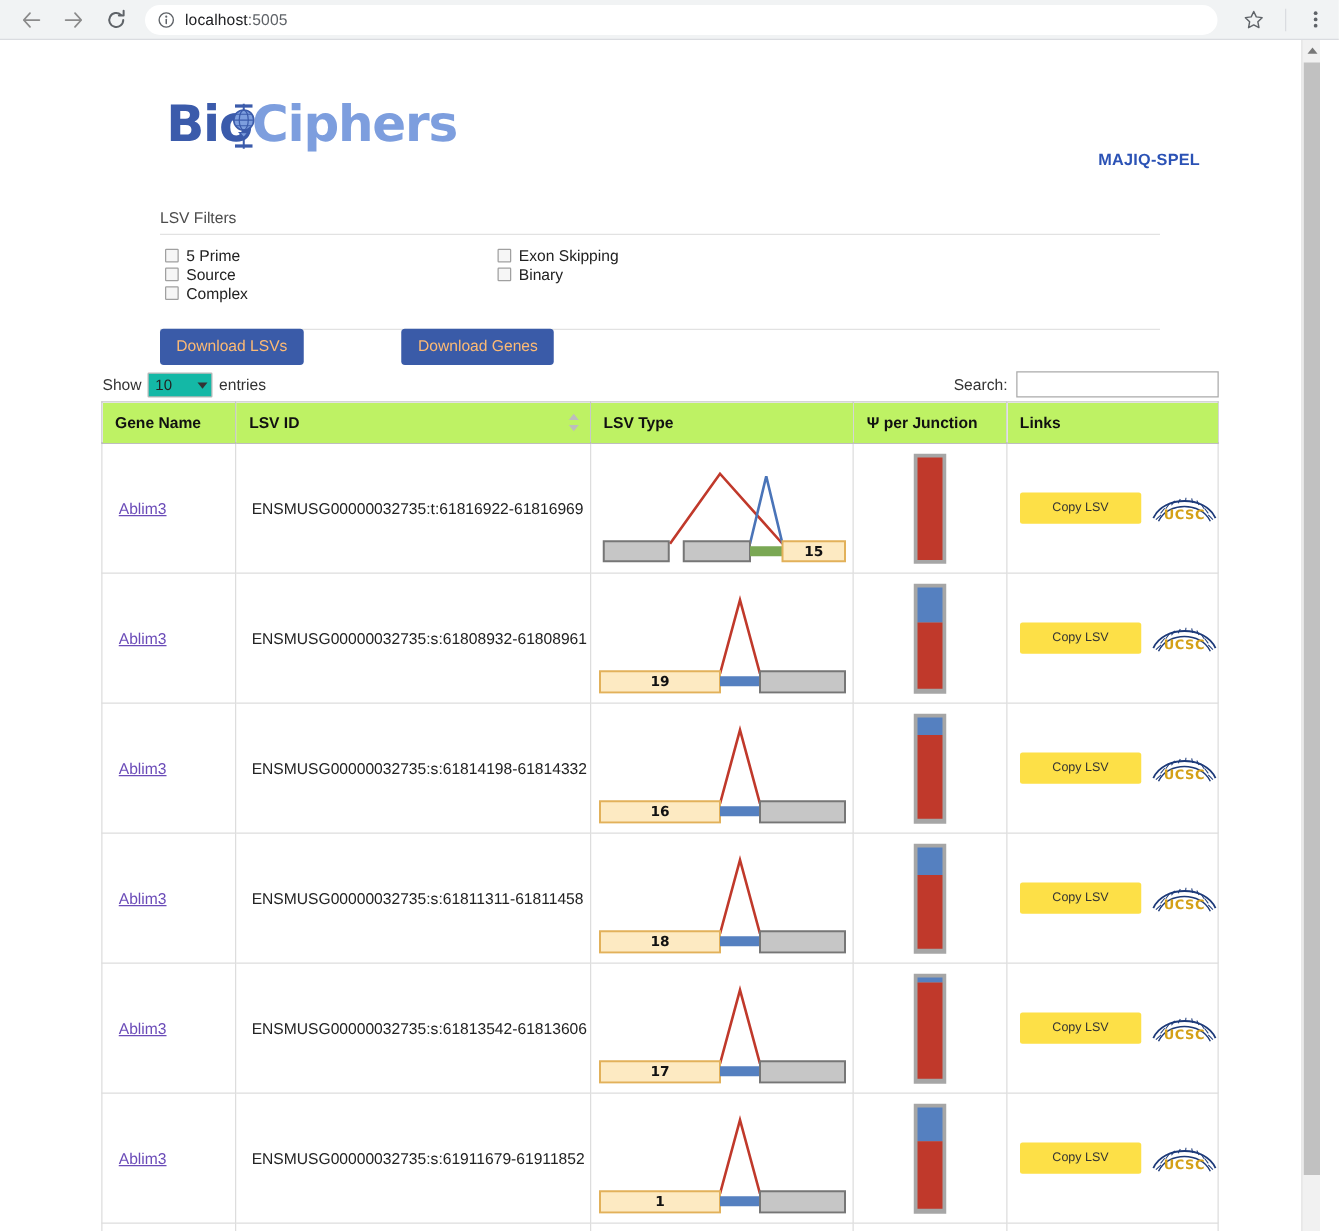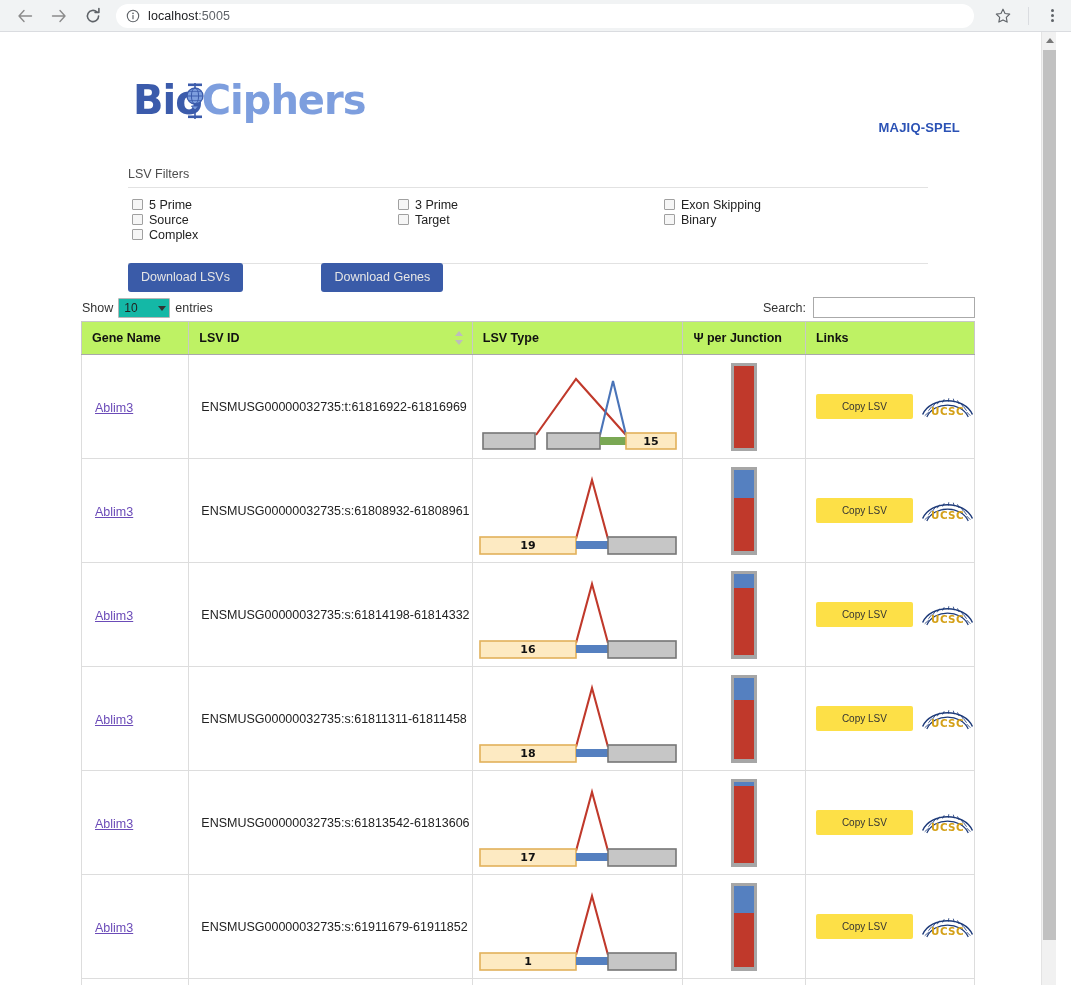--- a/index.html
+++ b/index.html
@@ -117,21 +117,21 @@
   .filter-item + .filter-item { margin-top:0px; }
   .cb {
     width:11px; height:11px; border:1px solid #a0a0a0; background:#f6f6f6;
     border-radius:1px; margin-right:6px; flex:0 0 auto;
   }
   #filters-hr-bot { margin-top:11px; }
 
   
   #dl-buttons { position:absolute; left:128px; top:231px; }
   .dl-btn {
-    display:inline-block; background:#3a5ba8; color:#e5e5e5;
+    display:inline-block; background:#3a5ba8; color:#fdba74;
     font-size:12.5px; border:none; border-radius:3px;
     padding:7px 13px 8px 13px; cursor:pointer;
   }
   #dl-genes { margin-left:74px; }
 
   
   #show-entries {
     position:absolute; left:82px; top:266px;
     font-size:12.5px; color:#333;
     display:flex; align-items:center;
@@ -306,30 +306,20 @@
           <label class="filter-item">
             <span class="cb"></span>
             <span>Source</span>
           </label>
           <label class="filter-item">
             <span class="cb"></span>
             <span>Complex</span>
           </label>
         </div>
 
-        <div class="filter-col">
-          <label class="filter-item">
-            <span class="cb"></span>
-            <span>3 Prime</span>
-          </label>
-          <label class="filter-item">
-            <span class="cb"></span>
-            <span>Target</span>
-          </label>
-        </div>
 
         <div class="filter-col">
           <label class="filter-item">
             <span class="cb"></span>
             <span>Exon Skipping</span>
           </label>
           <label class="filter-item">
             <span class="cb"></span>
             <span>Binary</span>
           </label>

